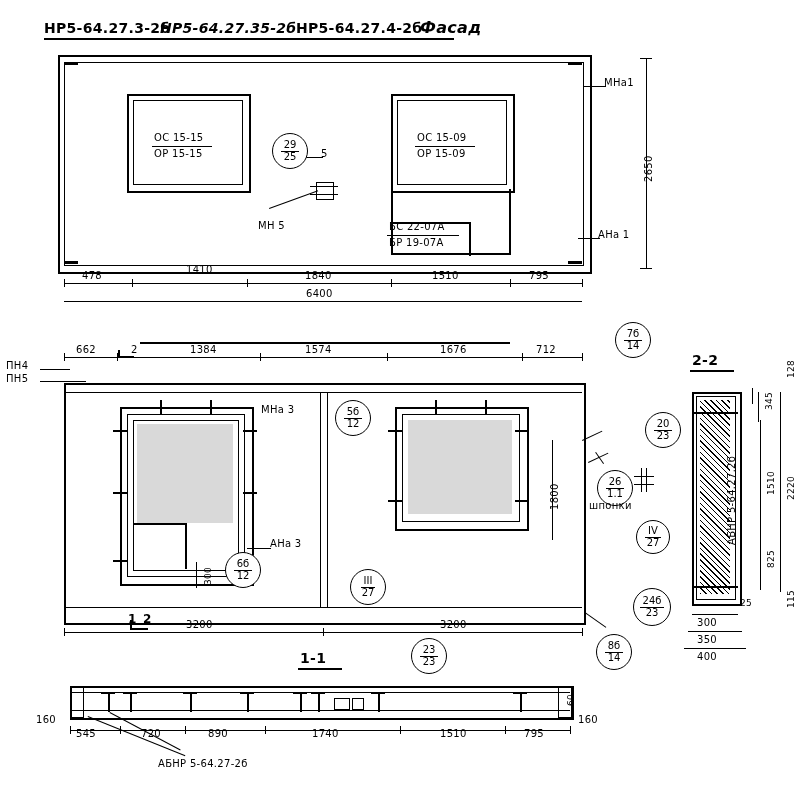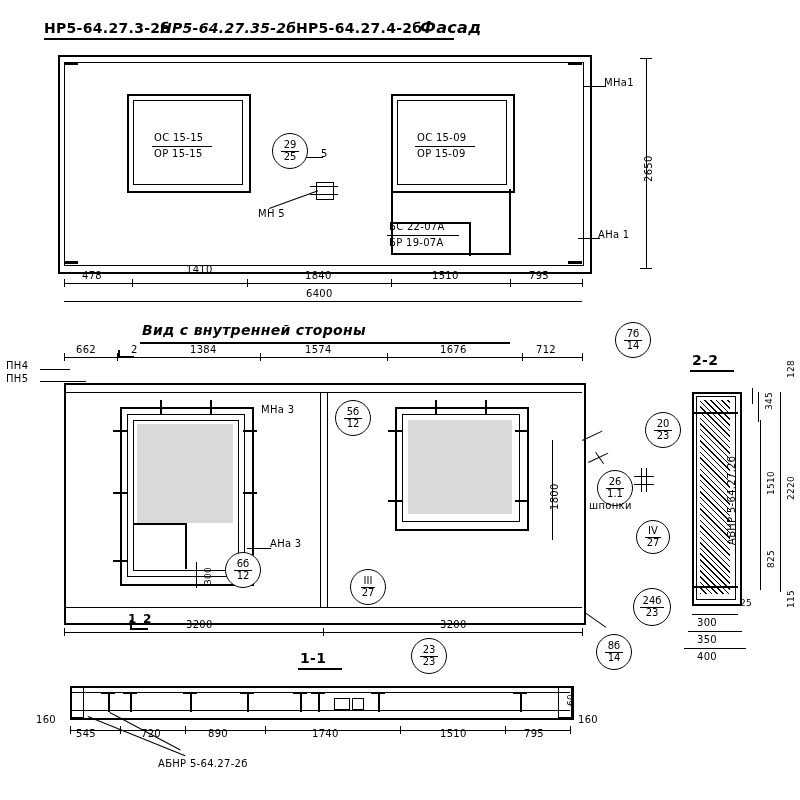--- a/index.html
+++ b/index.html
@@ -69,21 +69,21 @@
   <div class="ln h2" style="left:391px;top:222px;width:80px;"></div>
   <div class="ln v2" style="left:469px;top:222px;height:34px;"></div>
   <div class="t sm" style="left:389px;top:221px;">БС 22-07А</div>
   <div class="ln h1" style="left:387px;top:235px;width:72px;"></div>
   <div class="t sm" style="left:389px;top:237px;">БР 19-07А</div>
 
   <div class="box" style="left:316px;top:182px;width:16px;height:16px;"></div>
   <div class="ln h1" style="left:310px;top:186px;width:28px;"></div>
   <div class="ln h1" style="left:310px;top:194px;width:28px;"></div>
   <div class="ln h1" style="left:269px;top:208px;width:52px;transform:rotate(-20deg);transform-origin:0 0;"></div>
-  <div class="t sm" style="left:258px;top:208px;">МН 5</div>
+  <div class="t sm" style="left:258px;top:220px;">МН 5</div>
   <div class="t sm" style="left:321px;top:148px;">5</div>
   <div class="ln h1" style="left:305px;top:157px;width:18px;"></div>
 
   <div class="circ" style="left:272px;top:133px;width:34px;height:34px;">
     <span class="top">29</span>
     <span>25</span>
   </div>
 
   <div class="t sm" style="left:604px;top:77px;">МНа1</div>
   <div class="ln h1" style="left:584px;top:86px;width:22px;"></div>
@@ -104,21 +104,20 @@
   <div class="tick" style="left:582px;top:279px;"></div>
   <div class="t sm" style="left:82px;top:270px;">478</div>
   <div class="t sm" style="left:178px;top:264px;margin-left:8px;">1410</div>
   <div class="t sm" style="left:305px;top:270px;">1840</div>
   <div class="t sm" style="left:432px;top:270px;">1510</div>
   <div class="t sm" style="left:529px;top:270px;">795</div>
 
   <div class="ln h1" style="left:64px;top:301px;width:518px;"></div>
   <div class="t sm" style="left:306px;top:288px;">6400</div>
 
-  <div class="t lg tb ital" style="left:142px;top:322px;">Вид с внутренней стороны</div>
   <div class="ln h2" style="left:140px;top:342px;width:370px;"></div>
 
   <div class="ln h1" style="left:64px;top:357px;width:518px;"></div>
   <div class="tick" style="left:64px;top:353px;"></div>
   <div class="tick" style="left:117px;top:353px;"></div>
   <div class="tick" style="left:260px;top:353px;"></div>
   <div class="tick" style="left:387px;top:353px;"></div>
   <div class="tick" style="left:522px;top:353px;"></div>
   <div class="tick" style="left:582px;top:353px;"></div>
   <div class="t sm" style="left:76px;top:344px;">662</div>

